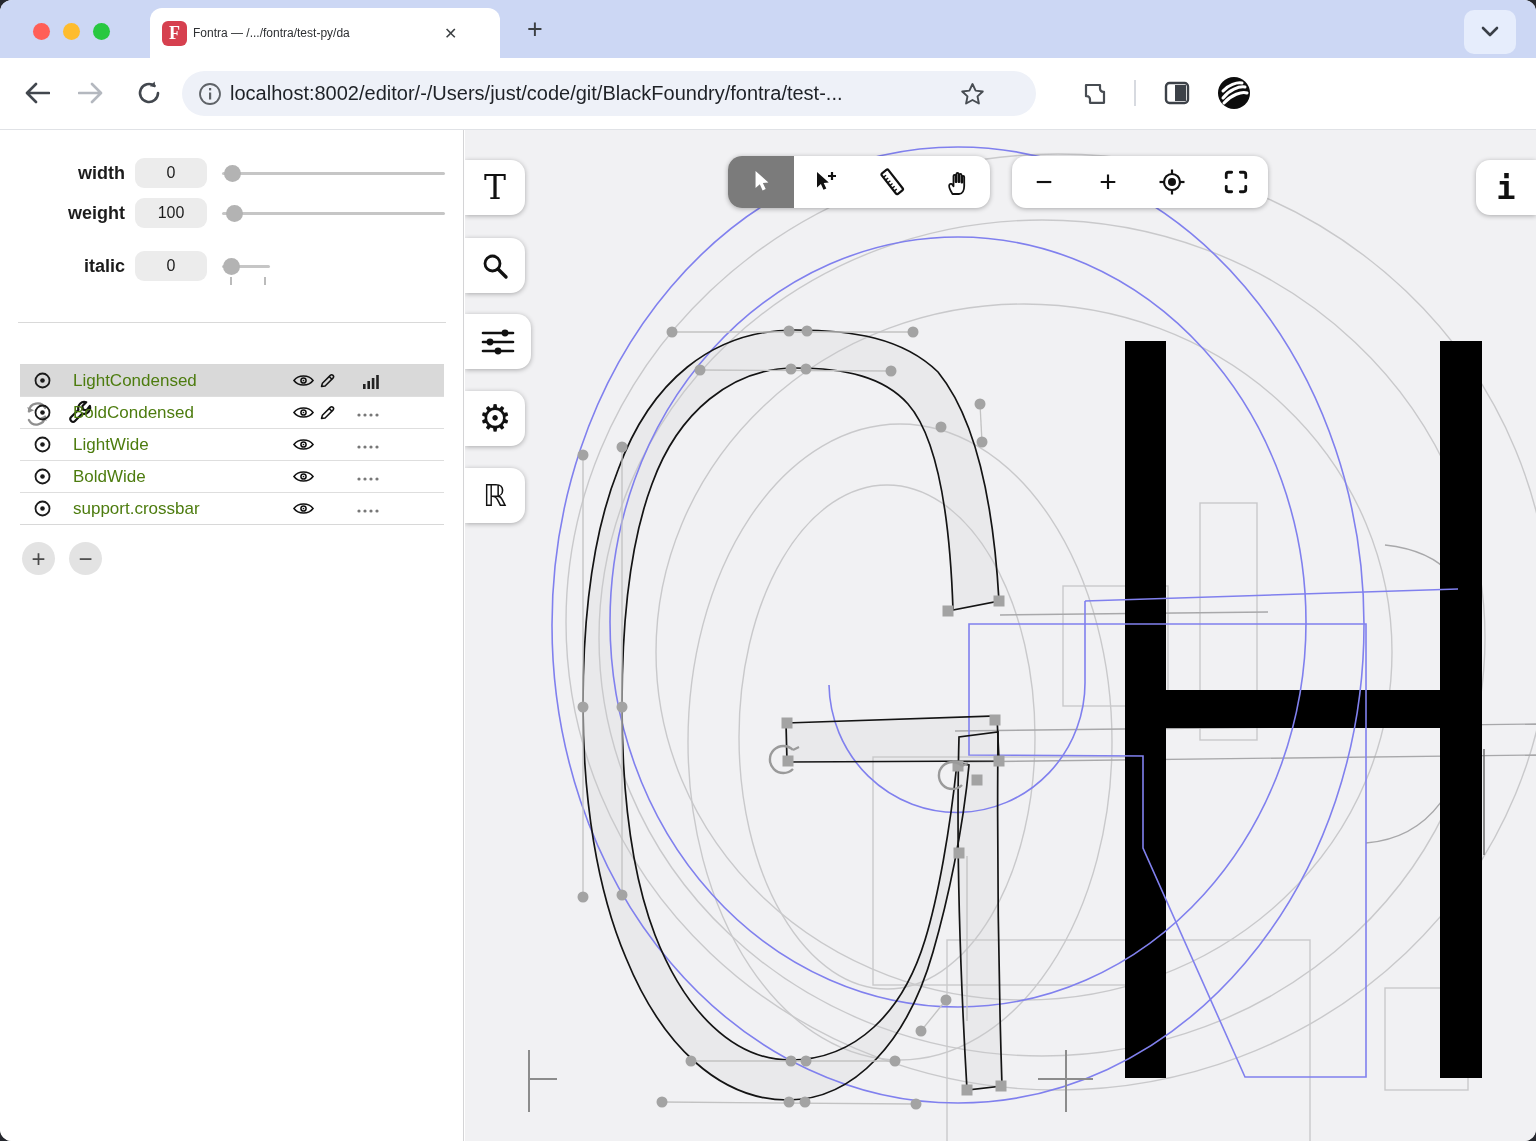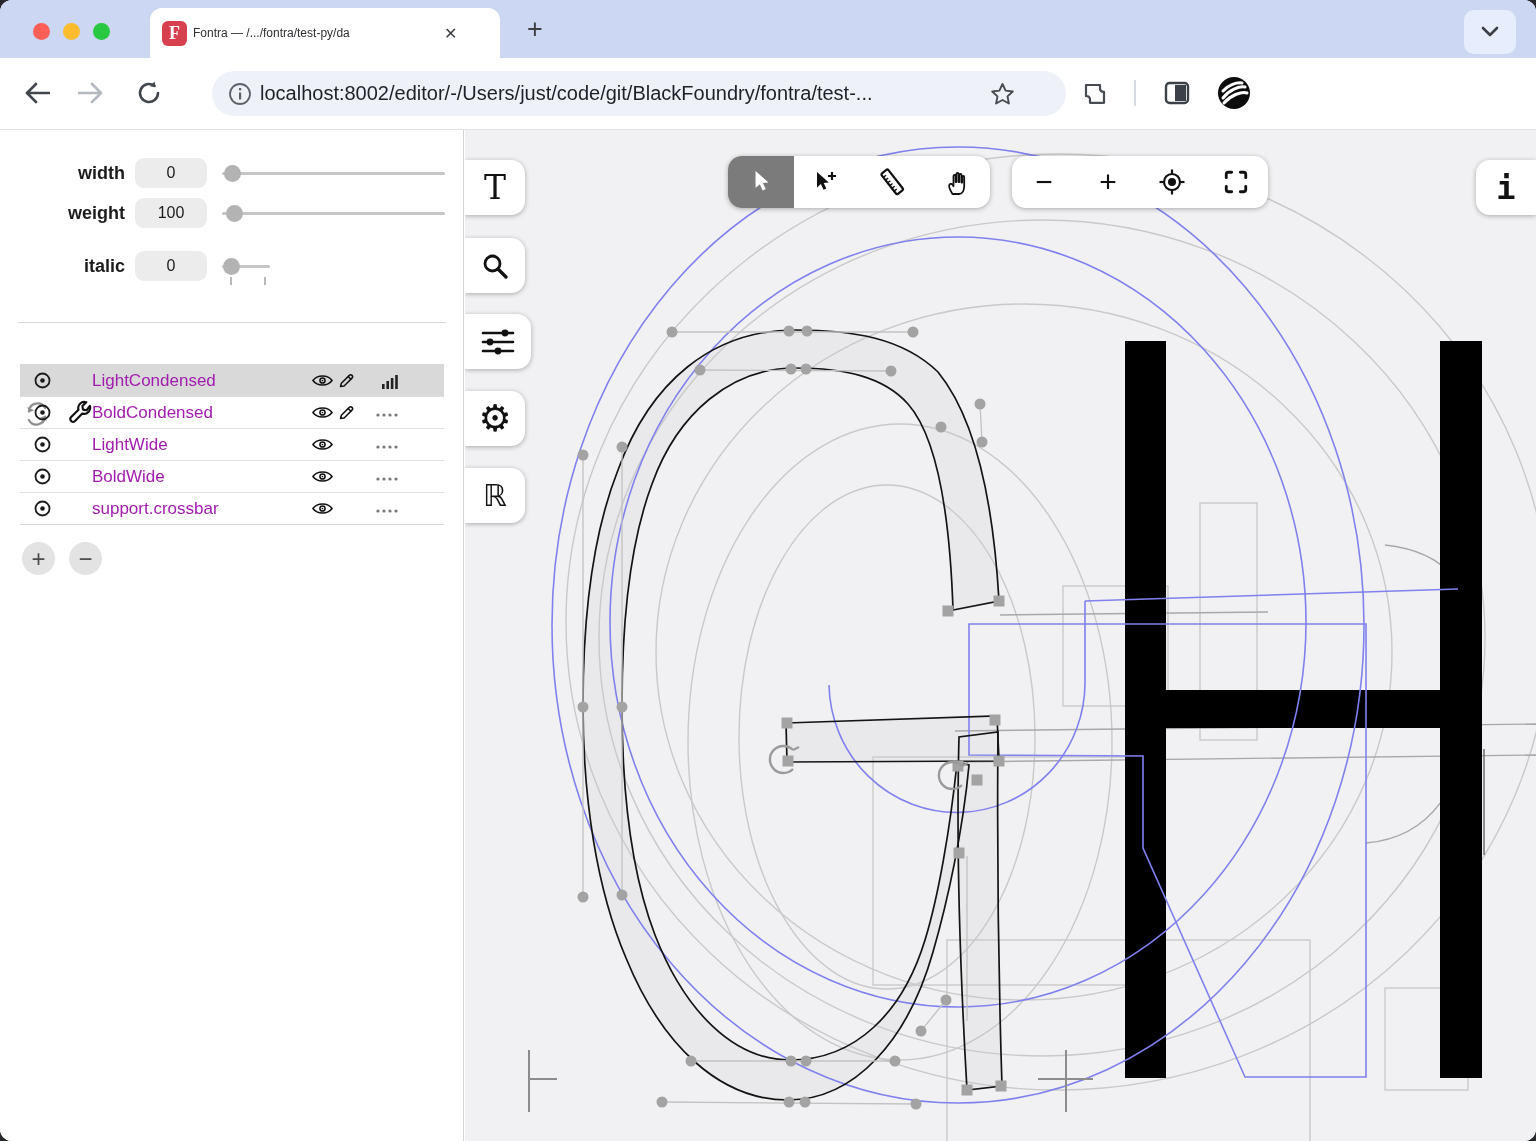--- a/index.html
+++ b/index.html
@@ -12,21 +12,21 @@
   #tl-max{left:93px;background:#28c840;}
   #tab{position:absolute;left:150px;top:8px;width:350px;height:50px;background:#fff;border-radius:12px 12px 0 0;display:flex;align-items:center;padding:0 12px;box-sizing:border-box;}
   #favicon{width:25px;height:25px;border-radius:6px;background:#d6404f;color:#fff;font-family:"Liberation Serif",serif;font-weight:bold;font-size:18px;display:flex;align-items:center;justify-content:center;flex:0 0 auto;}
   #tab-title{margin-left:6px;font-size:12px;color:#2e3033;white-space:nowrap;overflow:hidden;width:245px;}
   #tab-close{margin-left:6px;font-size:16px;color:#3c4043;cursor:default;}
   #new-tab{position:absolute;left:527px;top:14px;font-size:27px;color:#3c4043;font-weight:300;}
   #win-chevron{position:absolute;right:20px;top:10px;width:52px;height:44px;background:#e6edfc;border-radius:10px;display:flex;align-items:center;justify-content:center;}
   
   #toolbar{position:absolute;left:0;top:58px;width:1536px;height:71px;background:#fff;border-bottom:1px solid #e0e2e6;}
   .nav-ic{position:absolute;top:16px;width:38px;height:38px;display:flex;align-items:center;justify-content:center;}
-  #url-pill{position:absolute;left:212px;top:13px;width:854px;height:45px;background:#eef1f8;border-radius:23px;display:flex;align-items:center;}
+  #url-pill{position:absolute;left:182px;top:13px;width:854px;height:45px;background:#eef1f8;border-radius:23px;display:flex;align-items:center;}
   #url-text{font-size:20px;color:#1e2126;margin-left:8px;white-space:nowrap;overflow:hidden;width:730px;}
   #relaunch{position:absolute;left:1272px;top:12px;width:246px;height:46px;background:#ccdbf8;border-radius:23px;display:flex;align-items:center;justify-content:center;gap:10px;}
   #relaunch span{font-size:20px;color:#1b3c78;}
   #relaunch .dots{font-size:19px;font-weight:bold;color:#1b3c78;letter-spacing:0;}
   
   #sidebar{position:absolute;left:0;top:130px;width:464px;height:1011px;background:#fff;border-right:1px solid #d4d4d6;box-sizing:border-box;}
   .axis-row{position:absolute;left:0;height:30px;display:flex;align-items:center;}
   .axis-label{width:125px;text-align:right;font-size:18px;color:#1c1c1c;font-weight:bold;}
   .axis-box{margin-left:10px;width:72px;height:30px;background:#ececec;border-radius:9px;display:flex;align-items:center;justify-content:center;font-size:16px;color:#1c1c1c;}
   .slider{position:relative;margin-left:15px;height:18px;}
@@ -34,21 +34,21 @@
   .slider .thumb{position:absolute;top:0.5px;width:17px;height:17px;border-radius:50%;background:#b3b3b3;}
   .tick{position:absolute;top:20px;width:1.5px;height:8px;background:#bbb;}
   #axis-icons{position:absolute;left:24px;top:270px;display:flex;gap:16px;align-items:center;}
   #sb-divider{position:absolute;left:18px;top:192px;width:428px;height:1px;background:#d9d9d9;}
   #src-header{position:absolute;left:20px;top:200px;width:424px;height:32px;display:flex;align-items:center;font-size:17px;color:#1c1c1c;}
   #src-list{position:absolute;left:20px;top:234px;width:424px;border-top:1px solid #d8d8d8;border-bottom:1px solid #d8d8d8;}
   .src-row{position:relative;height:31px;border-bottom:1px solid #dedede;display:flex;align-items:center;}
   .src-row:last-child{border-bottom:none;}
   .src-row.sel{background:#d9d9d9;}
   .src-radio{margin-left:14px;width:18px;display:flex;}
-  .src-name{margin-left:40px;font-size:17px;color:#a21caf;width:220px;}
+  .src-name{margin-left:21px;font-size:17px;color:#4d7c0f;width:220px;}
   .src-eye{width:26px;display:flex;}
   .src-pencil{width:30px;display:flex;}
   .src-status{width:30px;display:flex;justify-content:flex-end;margin-right:4px;}
   .round-btn{position:absolute;width:33px;height:33px;border-radius:50%;background:#e3e3e3;display:flex;align-items:center;justify-content:center;font-size:24px;color:#4a4a4a;}
   
   #canvas{position:absolute;left:465px;top:130px;width:1071px;height:1011px;background:#f1f1f3;overflow:hidden;}
   #glyph-svg{position:absolute;left:0;top:0;}
   .float{position:absolute;background:#fff;box-shadow:0 1px 5px rgba(0,0,0,.30);z-index:3;}
   .ltab{left:0;width:60px;height:55px;border-radius:0 14px 14px 0;display:flex;align-items:center;justify-content:center;}
   .ltab.active{width:66px;}

